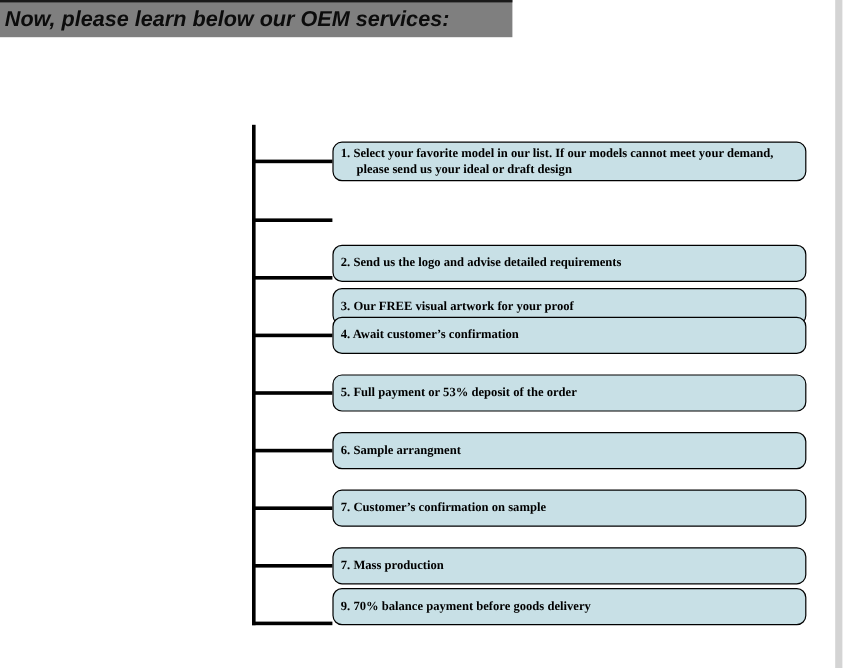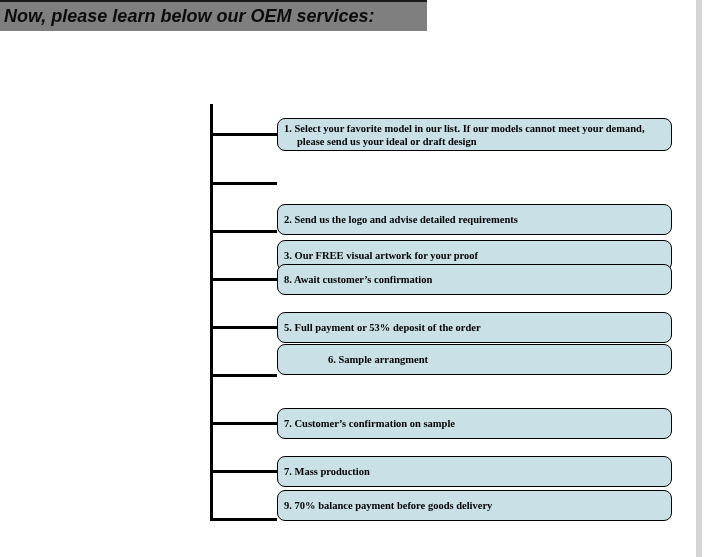--- a/index.html
+++ b/index.html
@@ -110,28 +110,28 @@
       <div class="connector" style="top: 182px;"></div>
       <div class="step-box" style="top: 168px; min-height: 31px; margin-top: 36px;">
         <span class="step-text">2. Send us the logo and advise detailed requirements</span>
       </div>
       <div class="connector" style="top: 230px;"></div>
       <div class="step-box" style="top: 204px; min-height: 31px; margin-top: 36px;">
         <span class="step-text">3. Our FREE visual artwork for your proof</span>
       </div>
       <div class="connector" style="top: 278px;"></div>
       <div class="step-box" style="top: 264px; min-height: 31px;">
-        <span class="step-text">8. Await customer’s confirmation</span>
+        <span class="step-text">4. Await customer’s confirmation</span>
       </div>
       <div class="connector" style="top: 326px;"></div>
       <div class="step-box" style="top: 312px; min-height: 31px;">
         <span class="step-text">5. Full payment or 53% deposit of the order</span>
       </div>
       <div class="connector" style="top: 374px;"></div>
-      <div class="step-box" style="top: 344px; min-height: 31px; padding-left: 44px;">
+      <div class="step-box" style="top: 360px; min-height: 31px;">
         <span class="step-text">6. Sample arrangment</span>
       </div>
       <div class="connector" style="top: 422px;"></div>
       <div class="step-box" style="top: 408px; min-height: 31px;">
         <span class="step-text">7. Customer’s confirmation on sample</span>
       </div>
       <div class="connector" style="top: 470px;"></div>
       <div class="step-box" style="top: 456px; min-height: 31px;">
         <span class="step-text">7. Mass production</span>
       </div>

